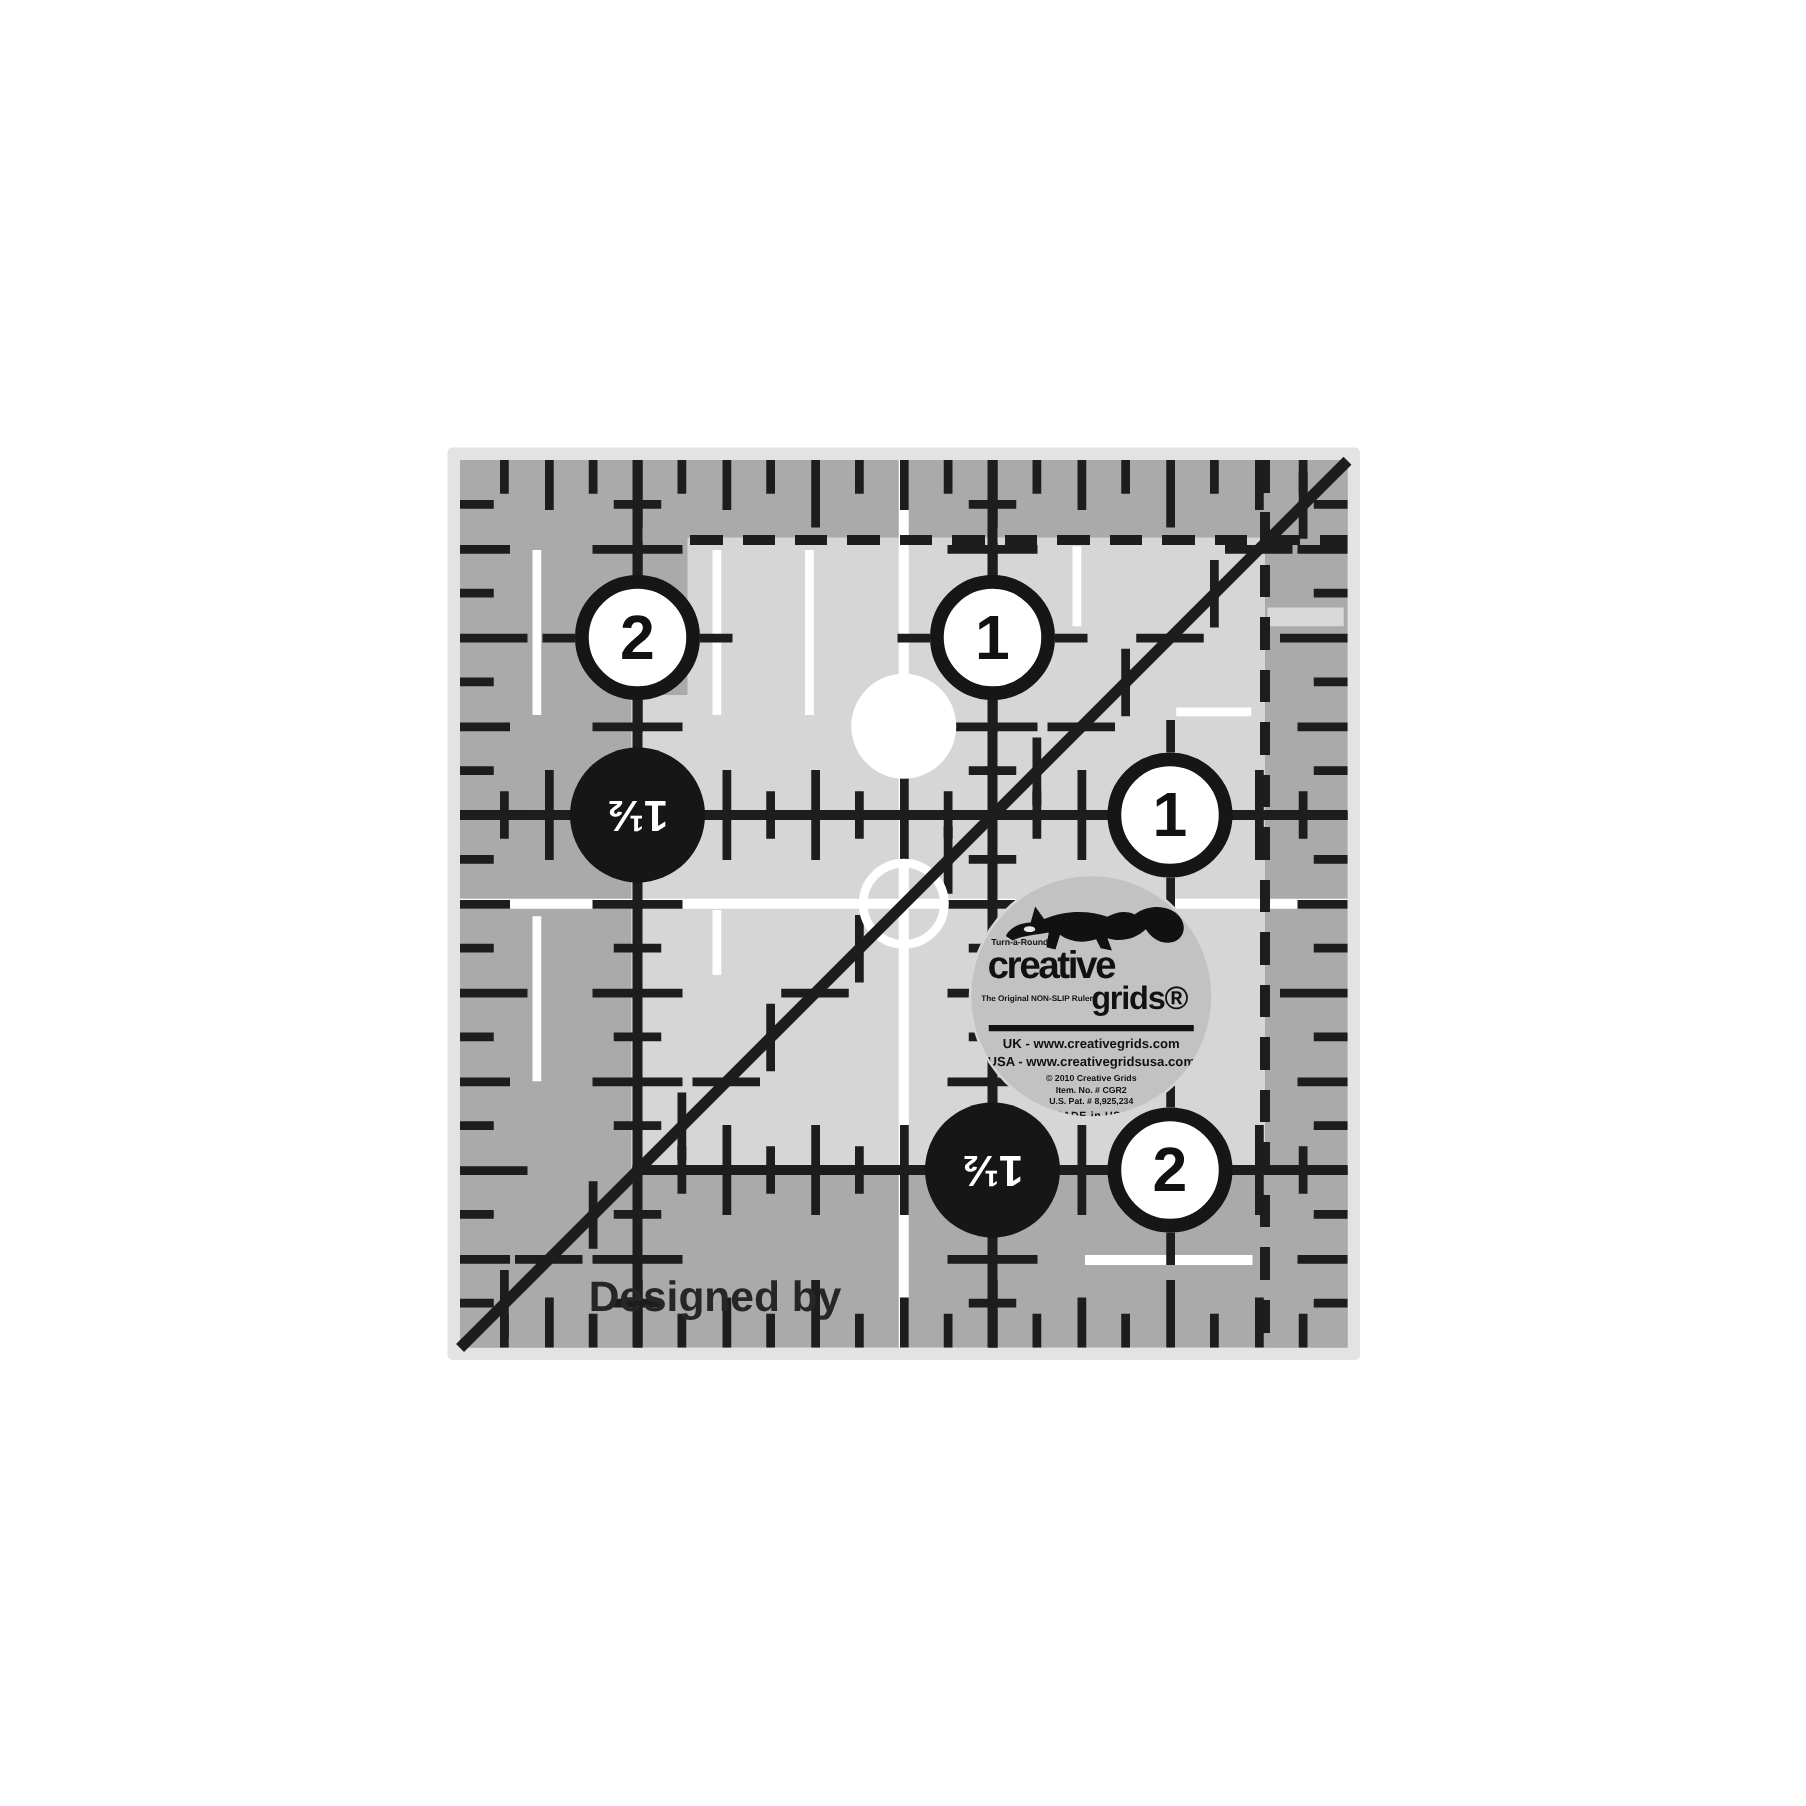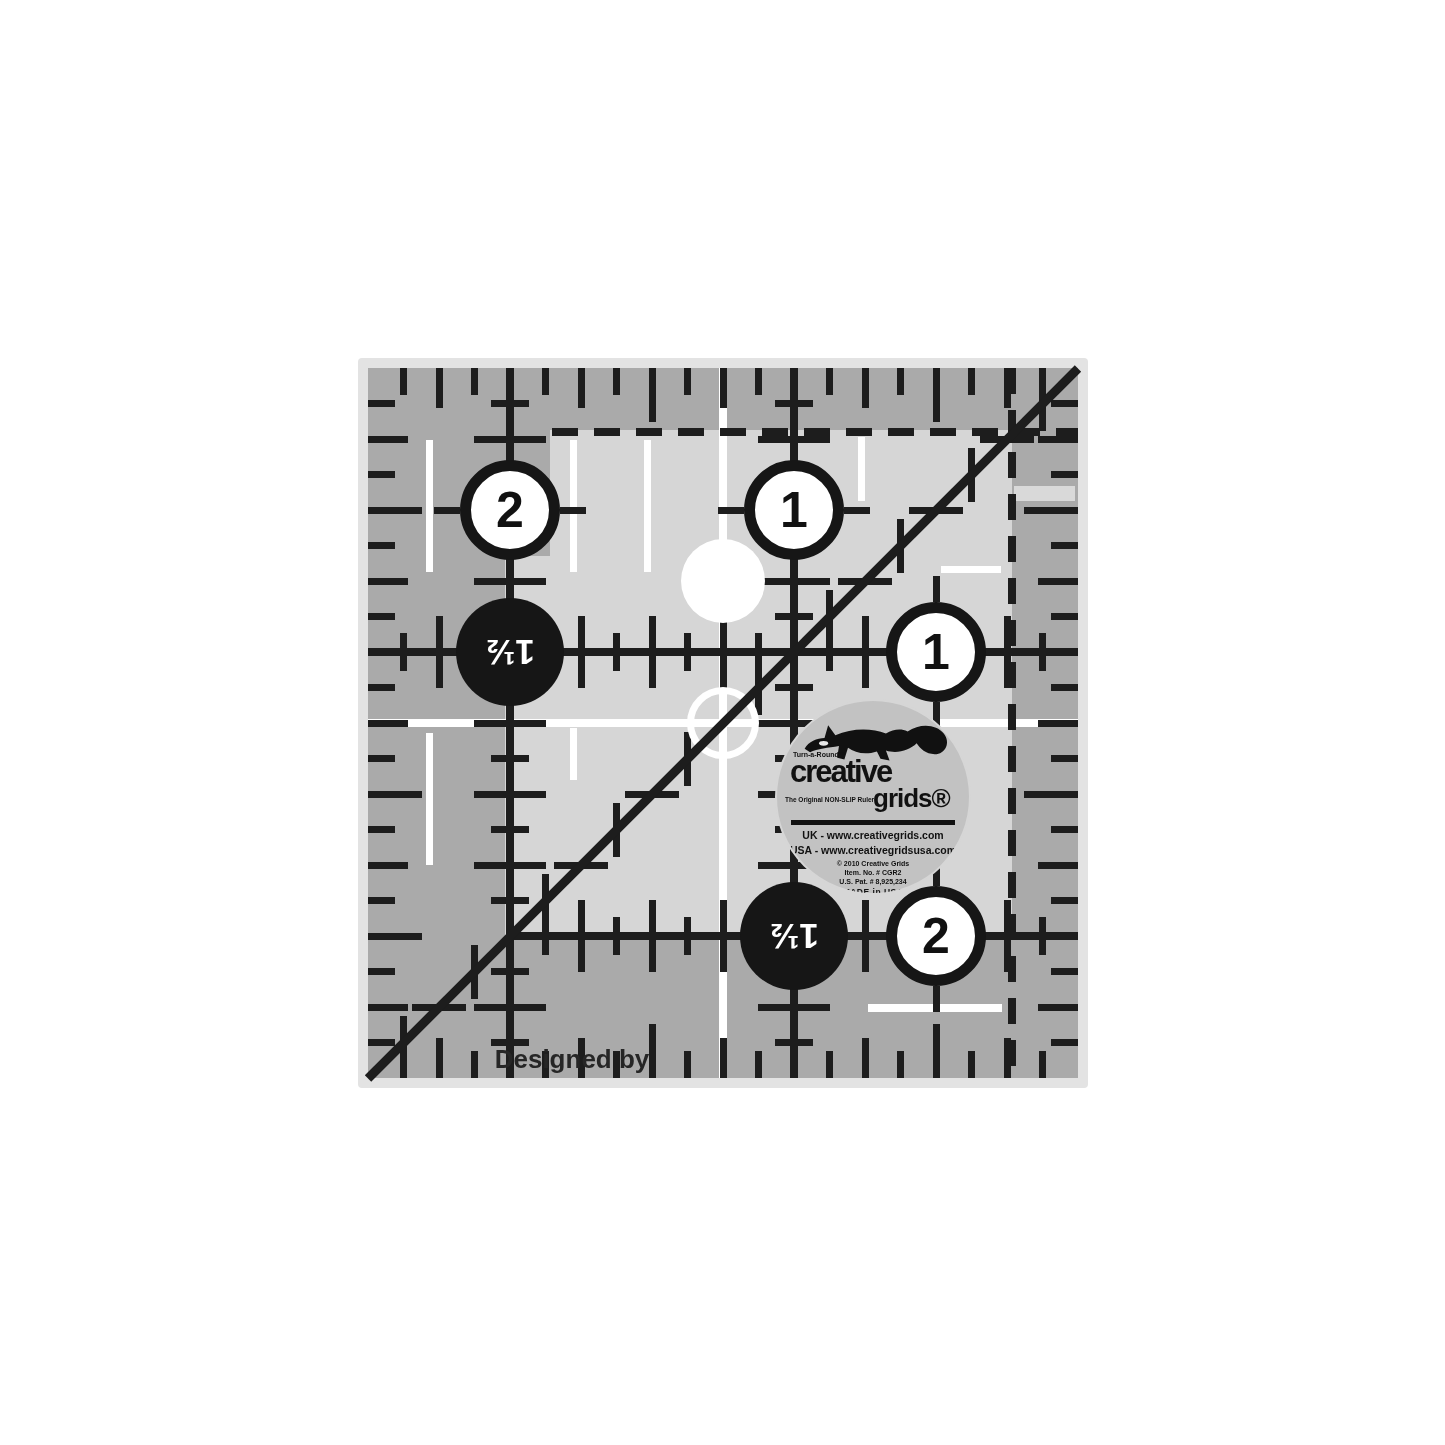--- a/index.html
+++ b/index.html
@@ -30,21 +30,21 @@
     border:11px solid #161616;box-sizing:border-box;display:flex;align-items:center;justify-content:center;
     font-weight:700;font-size:50px;color:#111;z-index:9;}
   .mcircle.black{width:108px;height:108px;background:#161616;border:none;color:#fff;font-size:35px;}
   .mcircle.black span{transform:rotate(180deg);display:block;}
   .c-w2a{left:460px;top:460px;} .c-w1a{left:744px;top:460px;}
   .c-b1{left:456px;top:598px;}  .c-w1b{left:886px;top:602px;}
   .c-b2{left:740px;top:882px;}  .c-w2b{left:886px;top:886px;}
   
   .mark-text{position:absolute;left:452px;width:240px;text-align:center;color:#262626;z-index:9;font-weight:700;}
   .cgr2{top:936px;font-size:39px;letter-spacing:1px;}
-  .designedby{top:1044px;font-size:26px;}
+  .designedby{top:1019px;font-size:34px;}
   .rachel{top:1020px;font-size:37px;}
   
   .sticker{position:absolute;left:775px;top:699px;width:196px;height:196px;border-radius:50%;
     background:#c2c2c2;border:2px solid #d6d6d6;box-sizing:border-box;overflow:hidden;z-index:10;color:#111;}
   .sticker .s-abs{position:absolute;}
   .s-fox{left:16px;top:8px;width:166px;height:56px;}
   .s-tag{left:16px;top:50px;font-size:7px;font-weight:700;}
   .s-creative{left:13px;top:53px;font-size:31px;font-weight:800;letter-spacing:-2px;}
   .s-subtag{left:8px;top:95px;font-size:6.5px;font-weight:700;}
   .s-grids{left:96px;top:82px;font-size:26px;font-weight:800;letter-spacing:-1px;}

